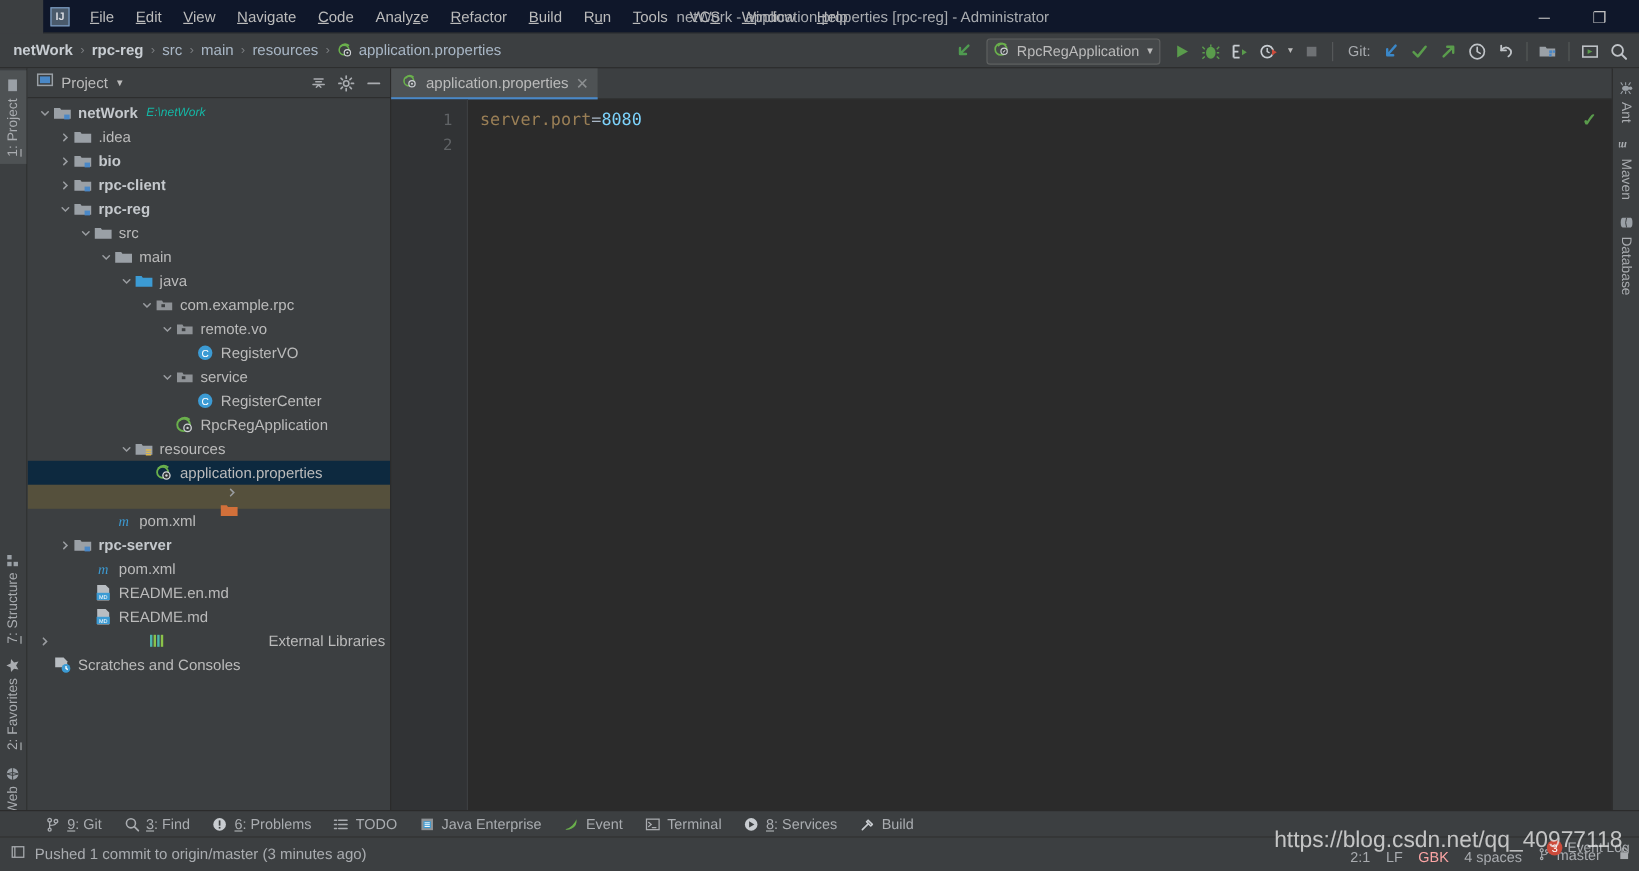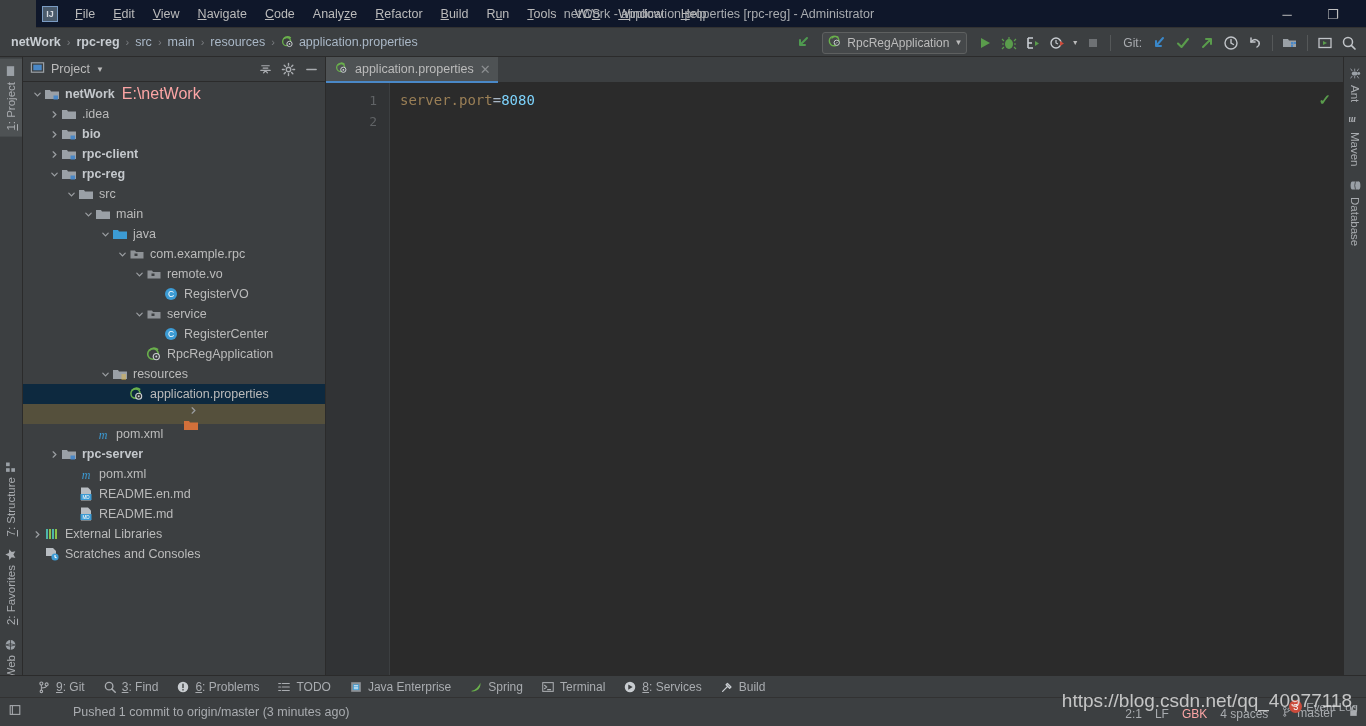--- a/index.html
+++ b/index.html
@@ -122,21 +122,21 @@
   }
   .node.sel { background: #0d293f; }
   .node.excluded { background: #55503c; flex-direction: column; }
   .arrow {
     width: 13px; height: 20px; display: inline-flex; align-items: center; justify-content: center;
     color: #9a9da1; font-size: 9px; flex: 0 0 13px;
   }
   .nico { width: 16px; height: 16px; flex: 0 0 16px; margin-right: 5px; display:inline-block; }
   .nlabel { overflow: hidden; text-overflow: ellipsis; }
   .nlabel.bold { font-weight: bold; color: #c4c8cc; }
-  .nsub { color: #fca5a5; font-size: 16px; margin-left: 7px; }
+  .nsub { color: #14b8a6; font-size: 10px; margin-left: 7px; font-style: italic; }
 
   
   .editor-area {
     position: absolute; left: 326px; top: 57px; right: 23px; height: 629px;
     background: #2b2b2b;
   }
   .tabs { height: 26px; background: #3c3f41; display: flex; border-bottom: 1px solid #2b2b2b; }
   .tab {
     display: flex; align-items: center; gap: 6px; padding: 0 7px 0 9px;
     background: #4e5254; color: #bbbbbb; font-size: 12.5px;
@@ -172,21 +172,20 @@
     display: flex; align-items: center; gap: 5px; color: #a9acb0; font-size: 12px;
     padding: 2px 9px; white-space: nowrap;
   }
   .bb-item u { text-decoration: underline; }
 
   
   .status-bar {
     position: absolute; left: 0; bottom: 0; width: 1366px; height: 29px;
     background: #3c3f41; display: flex; align-items: center; padding-left: 8px;
     border-top: 1px solid #323232;
-    gap: 44px;
   }
   .status-msg { color: #a9acb0; font-size: 12.5px; margin-left: 7px; }
   .status-right {
     position: absolute; right: 6px; display: flex; align-items: flex-end; gap: 13px;
   }
   .st { color: #a9acb0; font-size: 12px; white-space: nowrap; }
   .st.dim { color: #fca5a5; }
   .evtlog { position: absolute; right: 8px; top: 2px; display:flex; align-items:center; gap:4px; }
   .evt-text { color: #a9acb0; font-size: 11.5px; }
   .badge {
@@ -737,21 +736,21 @@
           <span class="arrow"></span>
           <span class="nico" style="display: inline-flex; align-items: center; justify-content: center; width: 16px; height: 16px; flex: 0 0 16px;">
             <svg width="16" height="16" viewBox="0 0 16 16">
               <path d="M3 1.5 H10 L13 4.5 V14.5 H3 Z" fill="#b8bdc2"></path>
               <rect x="2.5" y="8" width="11" height="6" fill="#3c9bd4"></rect>
               <text x="8" y="12.8" font-size="4.6" fill="#ffffff" text-anchor="middle" font-family="Liberation Sans">MD</text>
             </svg>
           </span>
           <span class="nlabel">README.md</span>
         </div>
-        <div class="node" style="padding-left: 8px;">
+        <div class="node" style="padding-left: 8px; justify-content: space-between;">
           <span class="arrow">
             <svg width="9" height="9" viewBox="0 0 10 10">
               <path d="M3.5 2 L6.5 5 L3.5 8" stroke="#9a9da1" stroke-width="1.4" fill="none" stroke-linecap="round"></path>
             </svg>
           </span>
           <span class="nico" style="display: inline-flex; align-items: center; justify-content: center; width: 16px; height: 16px; flex: 0 0 16px;">
             <svg width="16" height="16" viewBox="0 0 16 16">
               <rect x="2" y="3" width="2" height="10" fill="#4db6ac"></rect>
               <rect x="5" y="3" width="2" height="10" fill="#8bc34a"></rect>
               <rect x="8" y="3" width="2" height="10" fill="#4db6ac"></rect>
@@ -850,21 +849,21 @@
           </svg>
         </span>
         <span>Java Enterprise</span>
       </div>
       <div class="bb-item">
         <span style="display: inline-flex; align-items: center; justify-content: center; width: 14px; height: 14px; flex: 0 0 14px;">
           <svg width="14" height="14" viewBox="0 0 16 16">
             <path d="M13 3 Q14 9 8.5 12 Q4 14 2.5 12.5 Q6 12 9 9 Q12 6 13 3 Z" fill="#6ab04c"></path>
           </svg>
         </span>
-        <span>Spring</span>
+        <span>Event</span>
       </div>
       <div class="bb-item">
         <span style="display: inline-flex; align-items: center; justify-content: center; width: 14px; height: 14px; flex: 0 0 14px;">
           <svg width="14" height="14" viewBox="0 0 16 16">
             <rect x="2" y="3" width="12" height="10" fill="none" stroke="#a9acb0" stroke-width="1.2"></rect>
             <path d="M4 6 L6.5 8 L4 10 M7.5 11 H11" stroke="#a9acb0" stroke-width="1.2" fill="none" stroke-linecap="round"></path>
           </svg>
         </span>
         <span>Terminal</span>
       </div>

